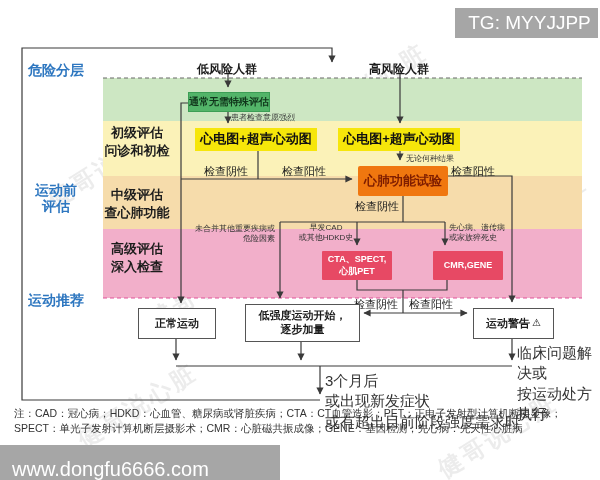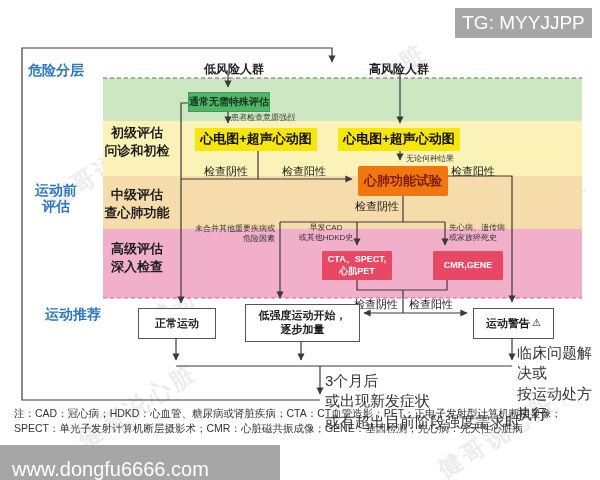--- a/index.html
+++ b/index.html
@@ -91,30 +91,30 @@
       <path d="M176 366 H512"></path>
 
       <path d="M320 366 V394" marker-end="url(#ah)"></path>
       <path d="M320 400 H22 V48 H332 V62" marker-end="url(#ah)"></path>
     </g>
   </svg>
 
   <div class="stage" style="top:62px;">危险分层</div>
   <div class="stage" style="top:182px;">运动前
 评估</div>
-  <div class="stage" style="top:306px;margin-left:17px;">运动推荐</div>
+  <div class="stage" style="top:292px;">运动推荐</div>
 
   <div class="rowlbl" style="top:124px;">初级评估
 问诊和初检</div>
   <div class="rowlbl" style="top:186px;">中级评估
 查心肺功能</div>
   <div class="rowlbl" style="top:240px;">高级评估
 深入检查</div>
 
-  <div class="pop" style="left:204px;top:61px;">低风险人群</div>
+  <div class="pop" style="left:197px;top:61px;">低风险人群</div>
   <div class="pop" style="left:369px;top:61px;">高风险人群</div>
 
   <div class="node node-green" style="left:188px;top:92px;width:80px;height:18px;">通常无需特殊评估</div>
   <div class="node node-yellow" style="left:195px;top:128px;width:122px;height:23px;">心电图+超声心动图</div>
   <div class="node node-yellow" style="left:338px;top:128px;width:122px;height:23px;">心电图+超声心动图</div>
   <div class="node node-orange" style="left:358px;top:166px;width:90px;height:30px;">心肺功能试验</div>
   <div class="node node-red" style="left:322px;top:251px;width:70px;height:29px;">CTA、SPECT,
 心肌PET</div>
   <div class="node node-red" style="left:433px;top:251px;width:70px;height:29px;">CMR,GENE</div>
   <div class="node node-white" style="left:245px;top:304px;width:113px;height:36px;">低强度运动开始，
@@ -141,16 +141,16 @@
   <div class="elbl" style="left:409px;top:297px;">检查阳性</div>
   <div class="elbl-md" style="left:517px;top:343px;">临床问题解决或
 按运动处方执行</div>
   <div class="elbl-md" style="left:325px;top:371px;">3个月后
 或出现新发症状
 或有超出目前阶段强度需求时</div>
 
   <div class="note">注：CAD：冠心病；HDKD：心血管、糖尿病或肾脏疾病；CTA：CT血管造影；PET：正电子发射型计算机断层显像；
 SPECT：单光子发射计算机断层摄影术；CMR：心脏磁共振成像；GENE：基因检测；先心病：先天性心脏病</div>
 
-  <div class="badge" style="left:455px;top:8px;width:137px;height:30px;justify-content:center;font-size:19px;">TG: MYYJJPP</div>
+  <div class="badge" style="left:455px;top:8px;width:137px;height:30px;justify-content:center;font-size:19px;padding-left:6px;">TG: MYYJJPP</div>
   <div class="badge" style="left:0px;top:445px;width:268px;height:48px;padding-left:12px;font-size:20px;">www.dongfu6666.com</div>
 
 </div>
 
 </body></html>

